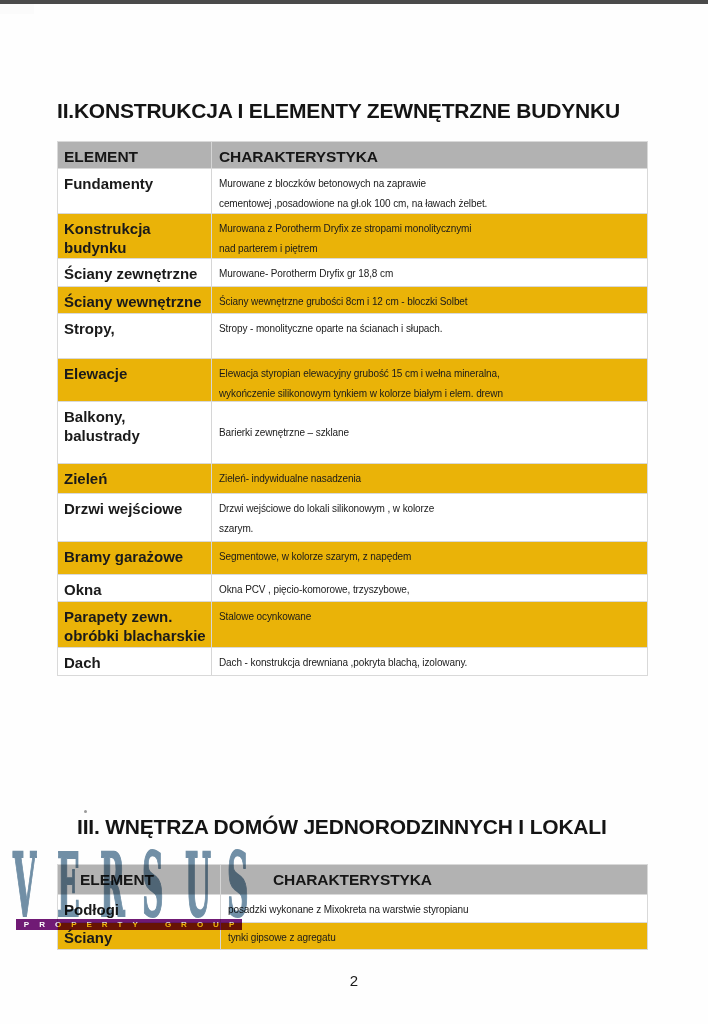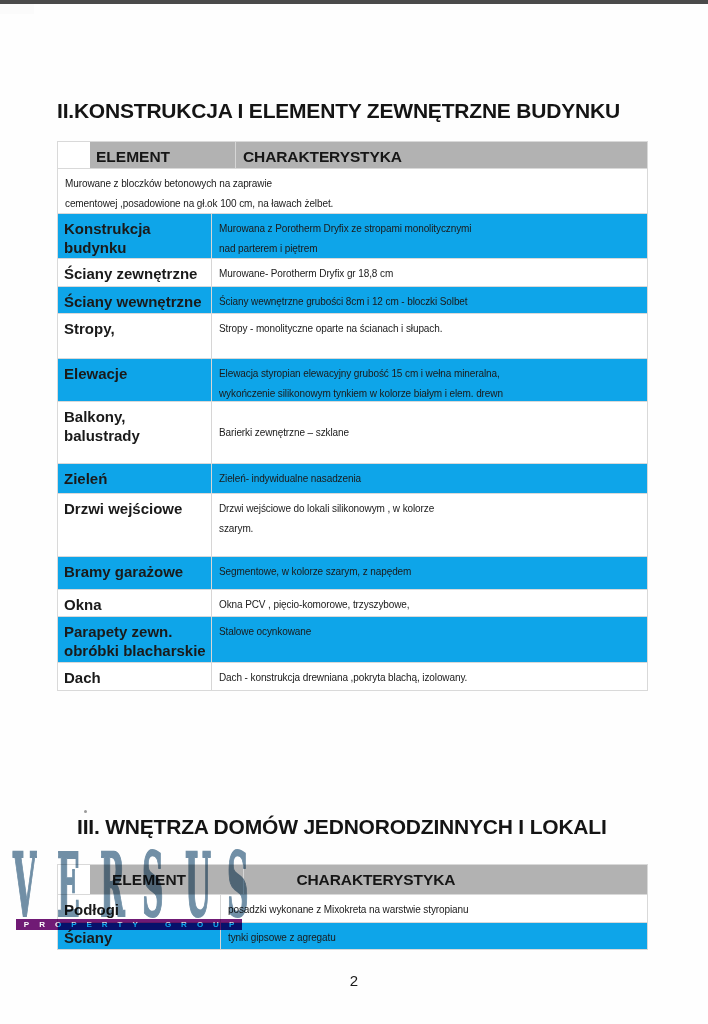--- a/index.html
+++ b/index.html
@@ -11,35 +11,35 @@
              color:#141414;white-space:nowrap;}
   #title-section2{top:99px;}
   #title-section3{top:815px;margin-left:20px;}
   .tiny-dot{position:absolute;left:84px;top:810px;width:3px;height:3px;background:#9a9a9a;border-radius:50%;}
 
   .tbl{position:absolute;left:57px;width:591px;border:1px solid #d9d9d9;box-sizing:border-box;background:#fff;}
   #table1{top:141px;}
   #table2{top:864px;}
   .row{display:flex;box-sizing:border-box;border-top:1px solid #d9d9d9;overflow:hidden;}
   .row:first-child{border-top:none;}
-  .gray{background:#0ea5e9;}
+  .gray{background:#eab308;}
   .hdr{background:#b2b2b2;}
   .hdr .c1,.hdr .c2{font-weight:bold;font-size:15.5px;padding-top:5px;color:#161616;}
   .c1{box-sizing:border-box;border-right:1px solid #d6d6d6;font-weight:bold;font-size:15px;
       line-height:19px;padding:5px 4px 0 6px;white-space:pre-line;}
   .c2{box-sizing:border-box;font-size:10px;line-height:20px;letter-spacing:-0.1px;
       padding:5px 2px 0 7px;white-space:pre-line;}
   #table1 .c1{width:154px;}
   #table1 .c2{width:435px;}
   #table2 .c1{width:163px;}
   #table2 .c2{width:426px;}
   #table2 .hdr .c1{padding-left:22px;}
   #table2 .hdr .c2{padding-left:52px;}
   .vc{display:flex;align-items:center;padding-top:0;}
-  .hdr{border-top:none;margin-left:32px;}
+  .hdr{border-top:none;}
 
   .page-number{position:absolute;left:0;top:972px;width:708px;text-align:center;
                font-size:15px;color:#1a1a1a;}
 
   
   .watermark{position:absolute;left:0;top:0;width:708px;height:1024px;pointer-events:none;
              mix-blend-mode:multiply;z-index:5;}
   .wm-letter{position:absolute;top:853px;height:65px;line-height:65px;font-size:88px;
              font-family:"DejaVu Serif",serif;font-weight:bold;color:#7190a7;
              -webkit-text-stroke:2px #7190a7;transform:scaleX(0.34);transform-origin:0 0;}
@@ -58,20 +58,21 @@
   <div class="corner-notch"></div>
 
   <div class="doc-title" id="title-section2">II.KONSTRUKCJA I ELEMENTY ZEWNĘTRZNE BUDYNKU</div>
 
   <div class="tbl" id="table1">
     <div class="row hdr" style="height:26px">
       <div class="c1">ELEMENT</div>
       <div class="c2">CHARAKTERYSTYKA</div>
     </div>
     <div class="row" style="height:45px">
+      <div class="c1">Fundamenty</div>
       <div class="c2">Murowane z bloczków betonowych na zaprawie
 cementowej ,posadowione na gł.ok 100 cm, na ławach żelbet.</div>
     </div>
     <div class="row gray" style="height:45px">
       <div class="c1">Konstrukcja
 budynku</div>
       <div class="c2">Murowana z Porotherm Dryfix ze stropami monolitycznymi
 nad parterem i piętrem</div>
     </div>
     <div class="row" style="height:28px">
@@ -93,21 +94,21 @@
     </div>
     <div class="row" style="height:62px">
       <div class="c1">Balkony,
 balustrady</div>
       <div class="c2 vc">Barierki zewnętrzne – szklane</div>
     </div>
     <div class="row gray" style="height:30px">
       <div class="c1">Zieleń</div>
       <div class="c2">Zieleń- indywidualne nasadzenia</div>
     </div>
-    <div class="row" style="height:63px">
+    <div class="row" style="height:48px">
       <div class="c1">Drzwi wejściowe</div>
       <div class="c2">Drzwi wejściowe do lokali silikonowym , w kolorze
 szarym.</div>
     </div>
     <div class="row gray" style="height:33px">
       <div class="c1">Bramy garażowe</div>
       <div class="c2">Segmentowe, w kolorze szarym, z napędem</div>
     </div>
     <div class="row" style="height:27px">
       <div class="c1">Okna</div>

